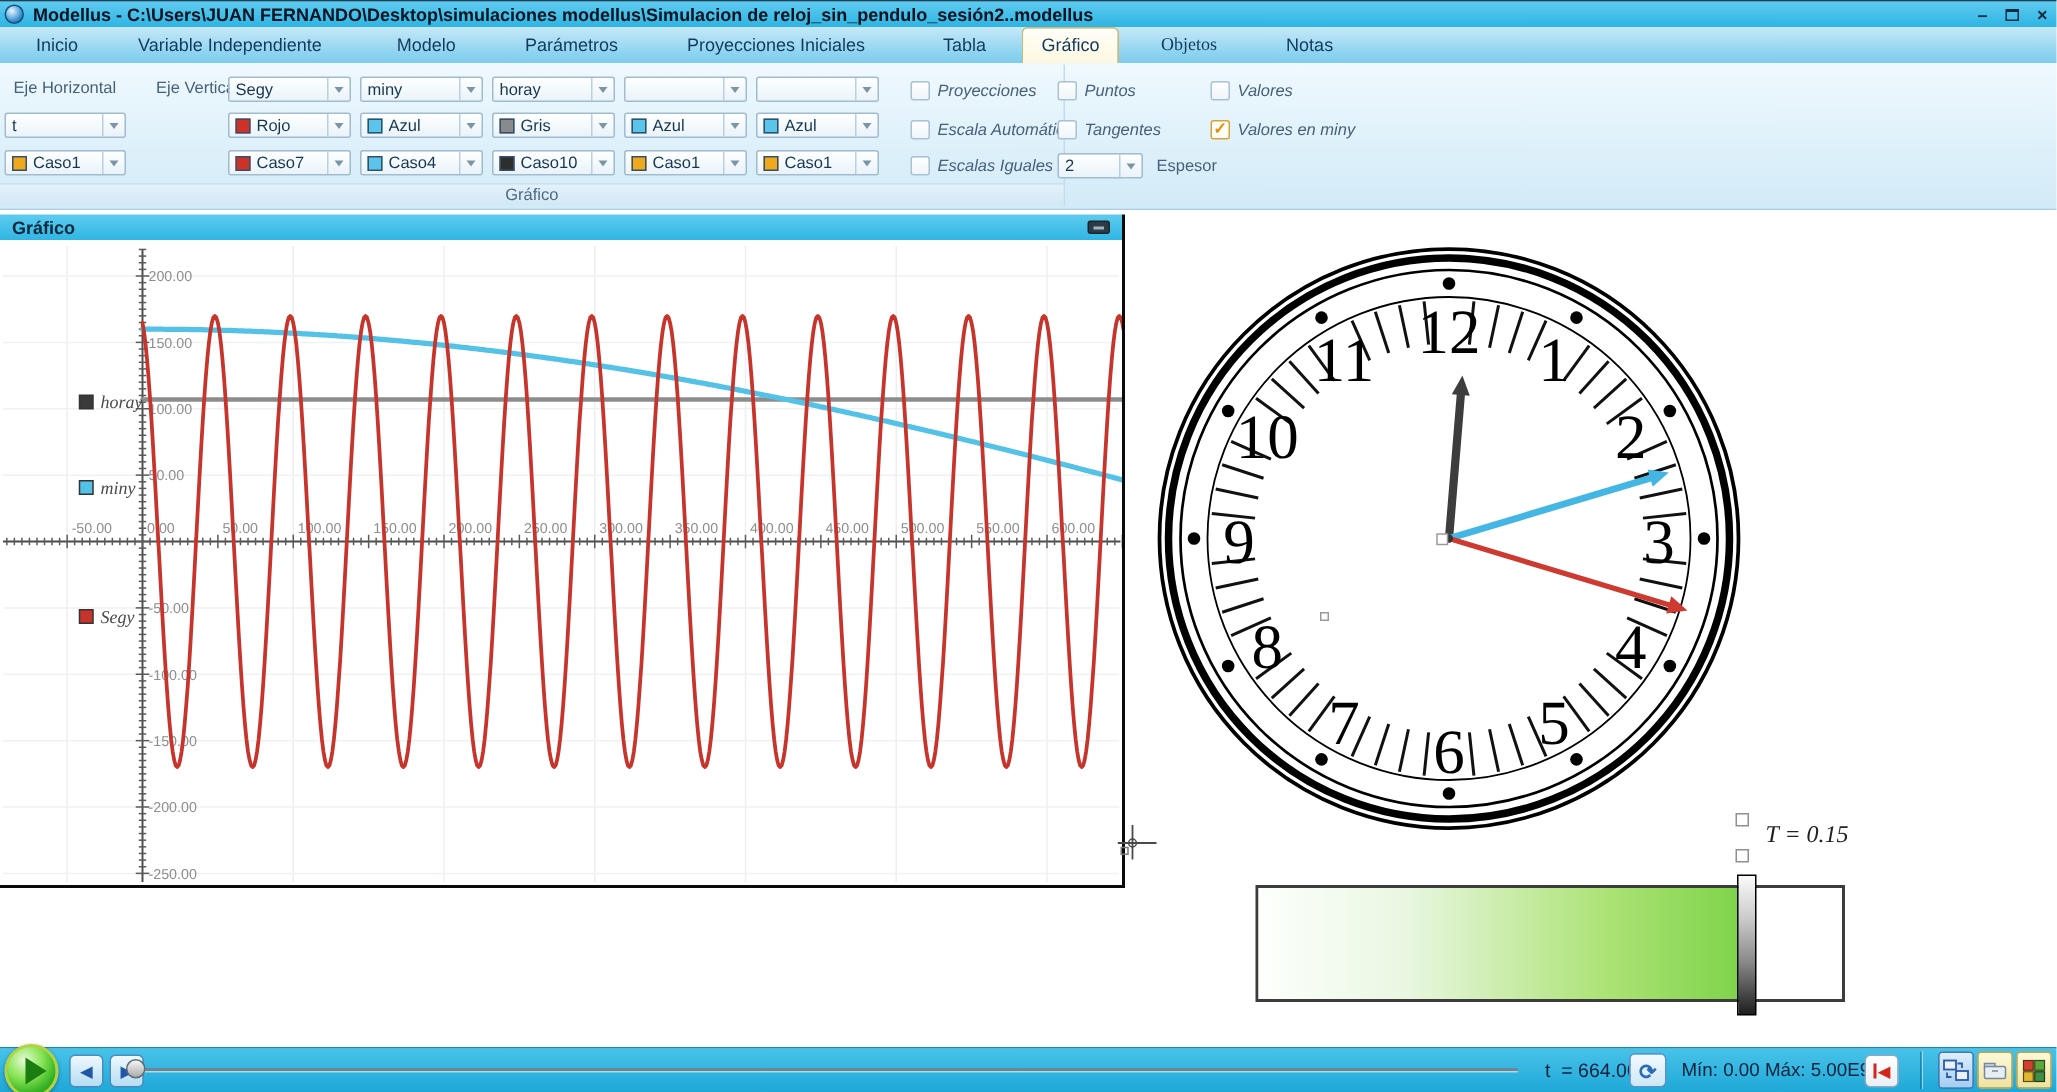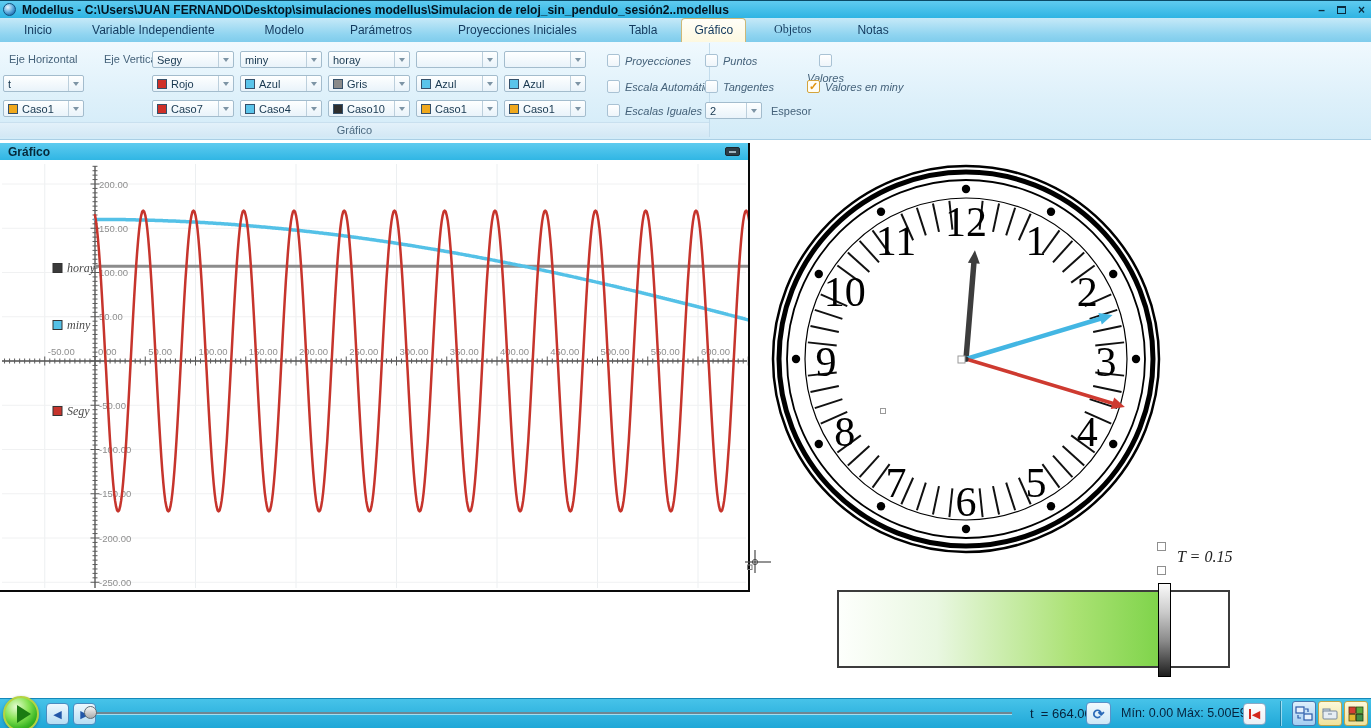--- a/index.html
+++ b/index.html
@@ -267,21 +267,21 @@
         </div>
       <div id="checks">
           <div class="cbitem" style="left: 607px; top: 11px;">
             <span class="cbbox"></span>
             <span class="cblabel">Proyecciones</span>
           </div>
           <div class="cbitem" style="left: 705px; top: 11px;">
             <span class="cbbox"></span>
             <span class="cblabel">Puntos</span>
           </div>
-          <div class="cbitem" style="left: 807px; top: 11px; flex-direction: column;">
+          <div class="cbitem" style="left: 807px; top: 11px;">
             <span class="cbbox"></span>
             <span class="cblabel">Valores</span>
           </div>
           <div class="cbitem" style="left: 607px; top: 37px;">
             <span class="cbbox"></span>
             <span class="cblabel">Escala Automática</span>
           </div>
           <div class="cbitem" style="left: 705px; top: 37px;">
             <span class="cbbox"></span>
             <span class="cblabel">Tangentes</span>

